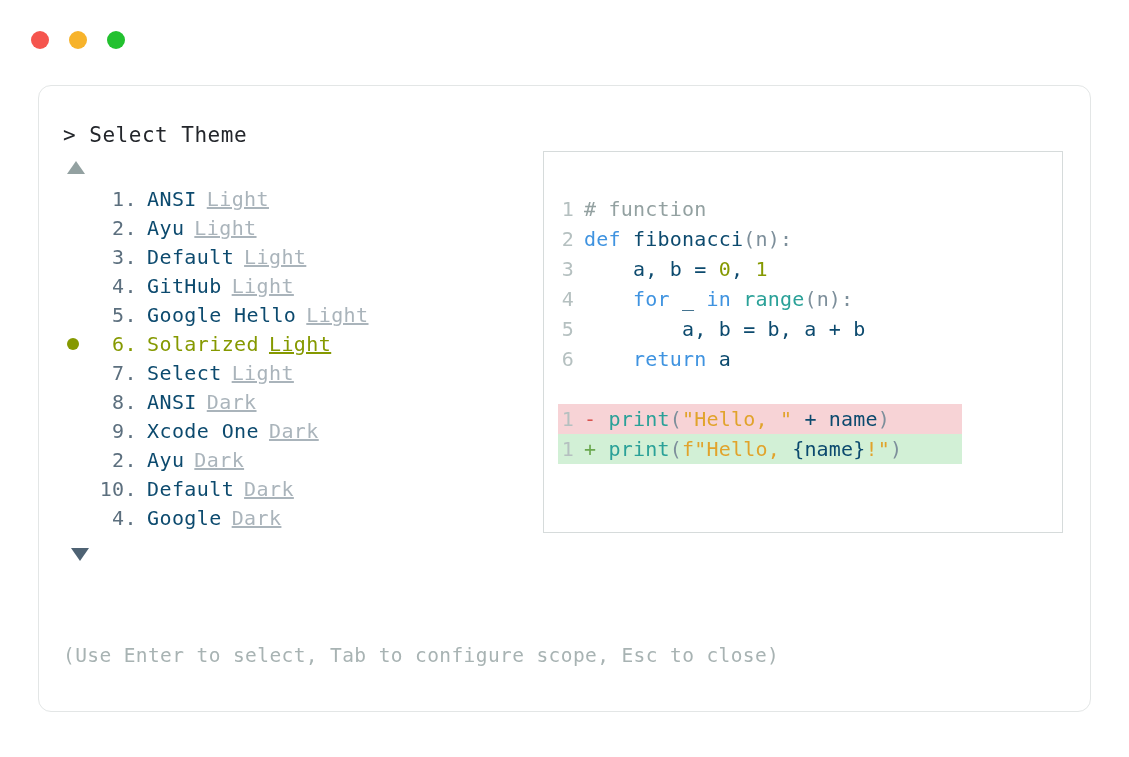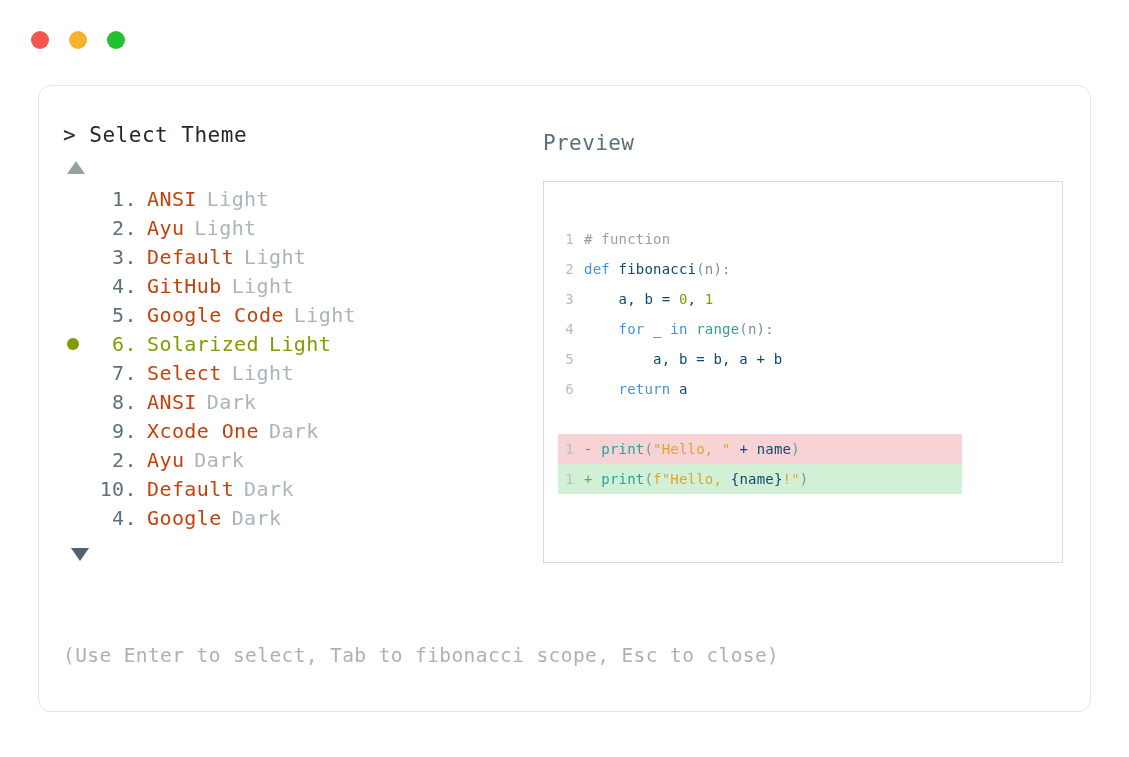--- a/index.html
+++ b/index.html
@@ -100,22 +100,22 @@
     border-radius: 50%;
     background: #859900;
   }
   .row-index {
     display: inline-block;
     width: 46px;
     text-align: right;
     color: #5c6f7e;
     margin-left: 28px;
   }
-  .row-name  { color: #c2410c; margin-left: 10px; }
-  .row-variant { color: #aab4bb; margin-left: 10px; }
+  .row-name  { color: #0c4a6e; margin-left: 10px; }
+  .row-variant { color: #aab4bb; margin-left: 10px; text-decoration: underline; }
 
   .theme-row.selected .row-index,
   .theme-row.selected .row-name,
   .theme-row.selected .row-variant { color: #859900; }
 
   .arrow-down-wrap { margin-top: 16px; margin-left: 4px; }
 
   
   .hint {
     position: absolute;
@@ -143,21 +143,21 @@
   .preview-box {
     margin-top: 23px;
     width: 520px;
     height: 382px;
     border: 1.5px solid #d6dbdb;
     background: #ffffff;
     padding: 42px 0 0 14px;
   }
 
   
-  .code { font-size: 14px; line-height: 30px; white-space: pre; letter-spacing: 0.2px; }
+  .code { font-size: 20px; line-height: 30px; white-space: pre; letter-spacing: 0.2px; }
   .code-line { height: 30px; }
   .ln {
     display: inline-block;
     width: 16px;
     text-align: right;
     color: #b5c0c0;
     margin-right: 10px;
   }
   .tok-comment  { color: #93a1a1; }
   .tok-keyword  { color: #3f93e0; }
@@ -190,39 +190,38 @@
 
       <div class="prompt-row"><span class="prompt-caret">&gt;</span><span class="prompt-title"> <span>Select Theme</span></span></div>
 
       <div class="scroll-arrow arrow-up"></div>
 
       <ul class="theme-list" id="theme-list">
           <li class="theme-row"><span class="row-index">1.</span><span class="row-name">ANSI</span><span class="row-variant">Light</span></li>
           <li class="theme-row"><span class="row-index">2.</span><span class="row-name">Ayu</span><span class="row-variant">Light</span></li>
           <li class="theme-row"><span class="row-index">3.</span><span class="row-name">Default</span><span class="row-variant">Light</span></li>
           <li class="theme-row"><span class="row-index">4.</span><span class="row-name">GitHub</span><span class="row-variant">Light</span></li>
-          <li class="theme-row"><span class="row-index">5.</span><span class="row-name">Google Code</span><span class="row-variant">Light</span></li>
+          <li class="theme-row"><span class="row-index">5.</span><span class="row-name">Google Hello</span><span class="row-variant">Light</span></li>
           <li class="theme-row selected"><span class="bullet"></span><span class="row-index">6.</span><span class="row-name">Solarized</span><span class="row-variant">Light</span></li>
           <li class="theme-row"><span class="row-index">7.</span><span class="row-name">Select</span><span class="row-variant">Light</span></li>
           <li class="theme-row"><span class="row-index">8.</span><span class="row-name">ANSI</span><span class="row-variant">Dark</span></li>
           <li class="theme-row"><span class="row-index">9.</span><span class="row-name">Xcode One</span><span class="row-variant">Dark</span></li>
           <li class="theme-row"><span class="row-index">2.</span><span class="row-name">Ayu</span><span class="row-variant">Dark</span></li>
           <li class="theme-row"><span class="row-index">10.</span><span class="row-name">Default</span><span class="row-variant">Dark</span></li>
           <li class="theme-row"><span class="row-index">4.</span><span class="row-name">Google</span><span class="row-variant">Dark</span></li>
         </ul>
 
       <div class="arrow-down-wrap">
         <div class="scroll-arrow arrow-down"></div>
       </div>
     </div>
 
     <div class="right-col">
-      <div class="preview-label">Preview</div>
       <div class="preview-box">
         <div class="code" id="code-block"><div class="code-line"><span class="ln">1</span><span class="tok-comment"># function</span></div><div class="code-line"><span class="ln">2</span><span class="tok-keyword">def</span><span class="tok-plain"> fibonacci</span><span class="tok-punct">(n):</span></div><div class="code-line"><span class="ln">3</span><span class="tok-plain">    a, b = </span><span class="tok-number">0</span><span class="tok-plain">, </span><span class="tok-number">1</span></div><div class="code-line"><span class="ln">4</span><span class="tok-plain">    </span><span class="tok-keyword">for</span><span class="tok-plain"> _ </span><span class="tok-keyword">in</span><span class="tok-plain"> </span><span class="tok-builtin">range</span><span class="tok-punct">(n):</span></div><div class="code-line"><span class="ln">5</span><span class="tok-plain">        a, b = b, a + b</span></div><div class="code-line"><span class="ln">6</span><span class="tok-plain">    </span><span class="tok-keyword">return</span><span class="tok-plain"> a</span></div></div>
         <div class="code diff-block" id="diff-block"><div><span class="diff-line diff-del"><span class="ln">1</span><span class="mark-del">-</span><span> </span><span class="tok-builtin">print</span><span class="tok-punct">(</span><span class="tok-string">"Hello, "</span><span class="tok-plain"> + name</span><span class="tok-punct">)</span></span></div><div><span class="diff-line diff-add"><span class="ln">1</span><span class="mark-add">+</span><span> </span><span class="tok-builtin">print</span><span class="tok-punct">(</span><span class="tok-string">f"Hello, </span><span class="tok-plain">{name}</span><span class="tok-string">!"</span><span class="tok-punct">)</span></span></div></div>
       </div>
     </div>
 
-    <div class="hint">(Use Enter to select, Tab to fibonacci scope, Esc to close)</div>
+    <div class="hint">(Use Enter to select, Tab to configure scope, Esc to close)</div>
 
   </div>
 </div>
 
 </body></html>

